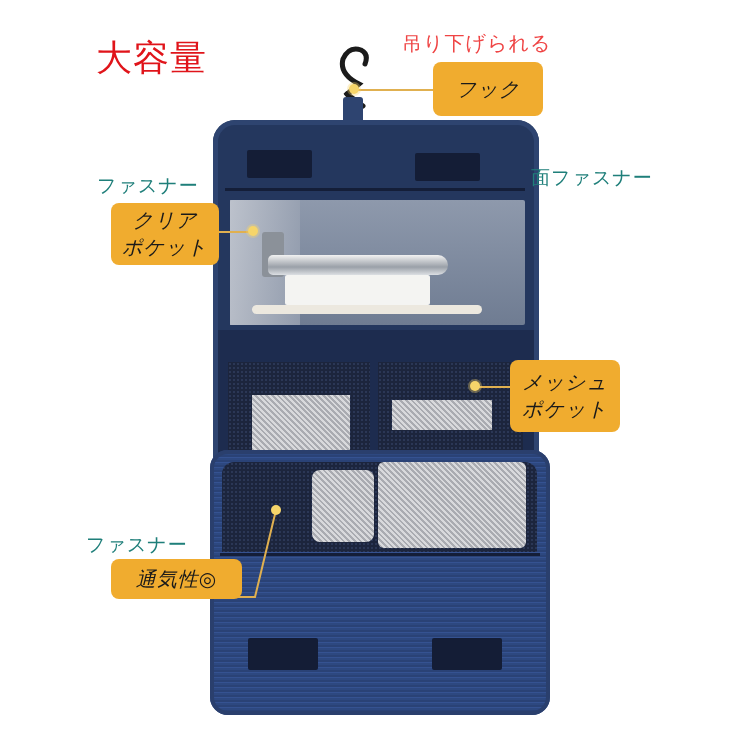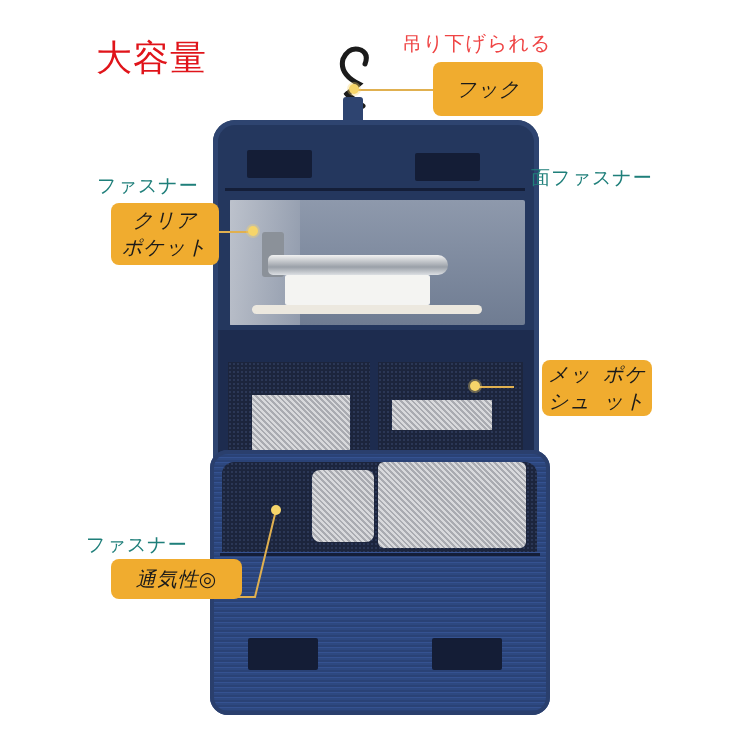--- a/index.html
+++ b/index.html
@@ -99,21 +99,21 @@
 
 <div class="abs leader" style="left:218px;top:231px;width:34px"></div>
 <div class="abs dot" style="left:248px;top:226px"></div>
 <div class="abs tag" style="left:111px;top:203px;width:108px;height:62px;flex-direction:column">
   <span>クリア</span>
   <span>ポケット</span>
 </div>
 
 <div class="abs leader" style="left:478px;top:386px;width:36px"></div>
 <div class="abs dot" style="left:470px;top:381px"></div>
-<div class="abs tag" style="left:542px;top:360px;width:110px;height:56px;flex-direction:row">
+<div class="abs tag" style="left:510px;top:360px;width:110px;height:72px;flex-direction:column">
   <span>メッシュ</span>
   <span>ポケット</span>
 </div>
 
 <svg class="abs" style="left:225px;top:505px" width="60" height="100">
   <path d="M51 5 L30 92 L0 92" stroke="#e0b050" stroke-width="2" fill="none"></path>
   <circle cx="51" cy="5" r="5" fill="#f6d56a"></circle>
 </svg>
 <div class="abs tag" style="left:111px;top:559px;width:131px;height:40px">
   <span>通気性◎</span>

